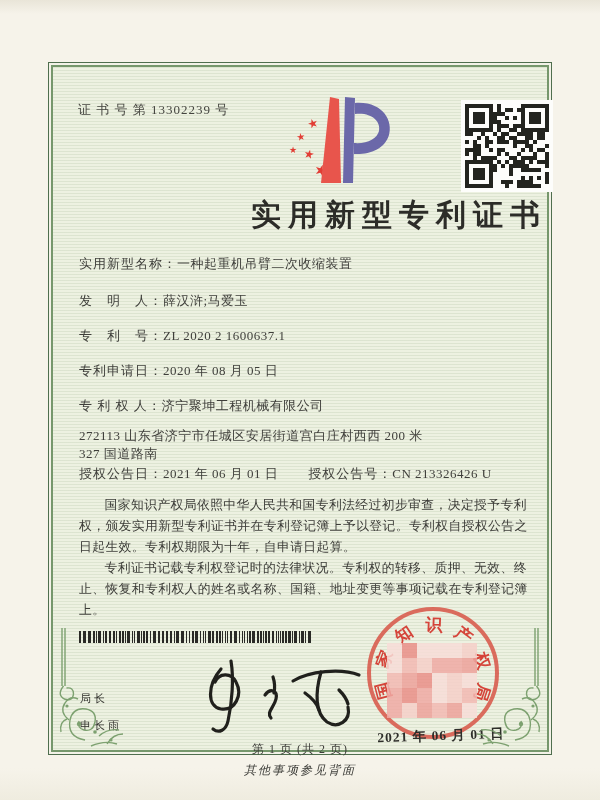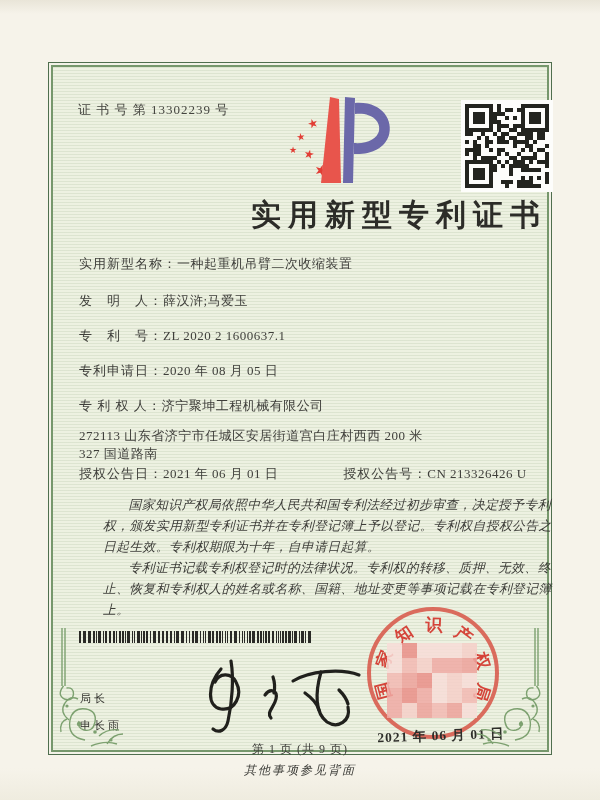--- a/index.html
+++ b/index.html
@@ -25,24 +25,24 @@
   .qr{position:absolute;left:408px;top:33px;width:84px;height:84px;background:#fdfdfb;padding:4px;}
   .title{
     position:absolute;left:0;top:128px;width:100%;text-align:right;
     font-size:30px;font-weight:700;letter-spacing:7px;color:#2c2c28;
   }
   .row{position:absolute;left:26px;display:flex;font-size:13px;color:#3e3e3a;line-height:18px;}
   .row .lab{white-space:pre;letter-spacing:1px;}
   .row .val{white-space:pre-line;letter-spacing:.5px;}
   .r-name{top:188px}.r-inventor{top:225px}.r-patno{top:260px}.r-filing{top:295px}
   .r-patentee{top:330px}.r-address{top:360px}.r-grant{top:398px}
-  .pair2{margin-left:65px;display:flex;}
+  .pair2{margin-left:30px;display:flex;}
   .paras{
     position:absolute;left:26px;top:428px;width:452px;
-    font-size:12.8px;line-height:21px;font-style:italic;color:#3c3c38;letter-spacing:.4px;margin-left:24px;
+    font-size:12.8px;line-height:21px;color:#3c3c38;letter-spacing:.4px;
   }
   .paras p{margin:0;text-indent:2em;}
   .barcode{position:absolute;left:26px;top:564px;width:236px;height:12px;}
   .president{position:absolute;left:27px;top:618px;font-family:"Liberation Sans","DejaVu Sans",sans-serif;
     font-size:11px;color:#2d2d29;letter-spacing:3px;line-height:27px;}
   .signature{position:absolute;left:140px;top:588px;width:180px;height:85px;}
   .seal{
     position:absolute;left:314px;top:540px;width:132px;height:132px;border-radius:50%;
     border:4px solid rgba(214,70,56,.78);box-sizing:border-box;
   }
@@ -496,21 +496,21 @@
           <div style="background:#f0aaa4"></div>
           <div style="background:#f6cfc9"></div>
           <div style="background:#eea29b"></div>
           <div style="background:#f3b9b3"></div>
           <div style="background:#eea29b"></div>
           <div style="background:#f8ddd8"></div>
         </div>
     </div>
     <div class="seal-date">2021 年 06 月 01 日</div>
 
-    <div class="page-no">第 1 页 (共 9 页)</div>
+    <div class="page-no">第 1 页 (共 2 页)</div>
 
     <svg class="orn orn-l" viewBox="0 0 100 120">
       <g fill="none" stroke="#7da170" stroke-width="1.4">
         <path d="M7,0 V58 M10,0 V58"></path>
         <path d="M8.5,58 q-7,9 1,13 q8,3 9,-5 q0,-7 -7,-6"></path>
         <path d="M30,112 q-18,-3 -15,-20 q3,-13 16,-11 q11,2 9,13 q-2,10 -11,8 q-7,-2 -5,-9"></path>
         <path d="M14,92 q-10,-8 -4,-17 q5,-8 13,-4"></path>
         <path d="M36,118 q14,-6 26,-2 M44,108 q9,-8 20,-6"></path>
         <path d="M6,104 q-2,-10 6,-13"></path>
         <path d="M52,116 q6,-10 16,-10"></path>

